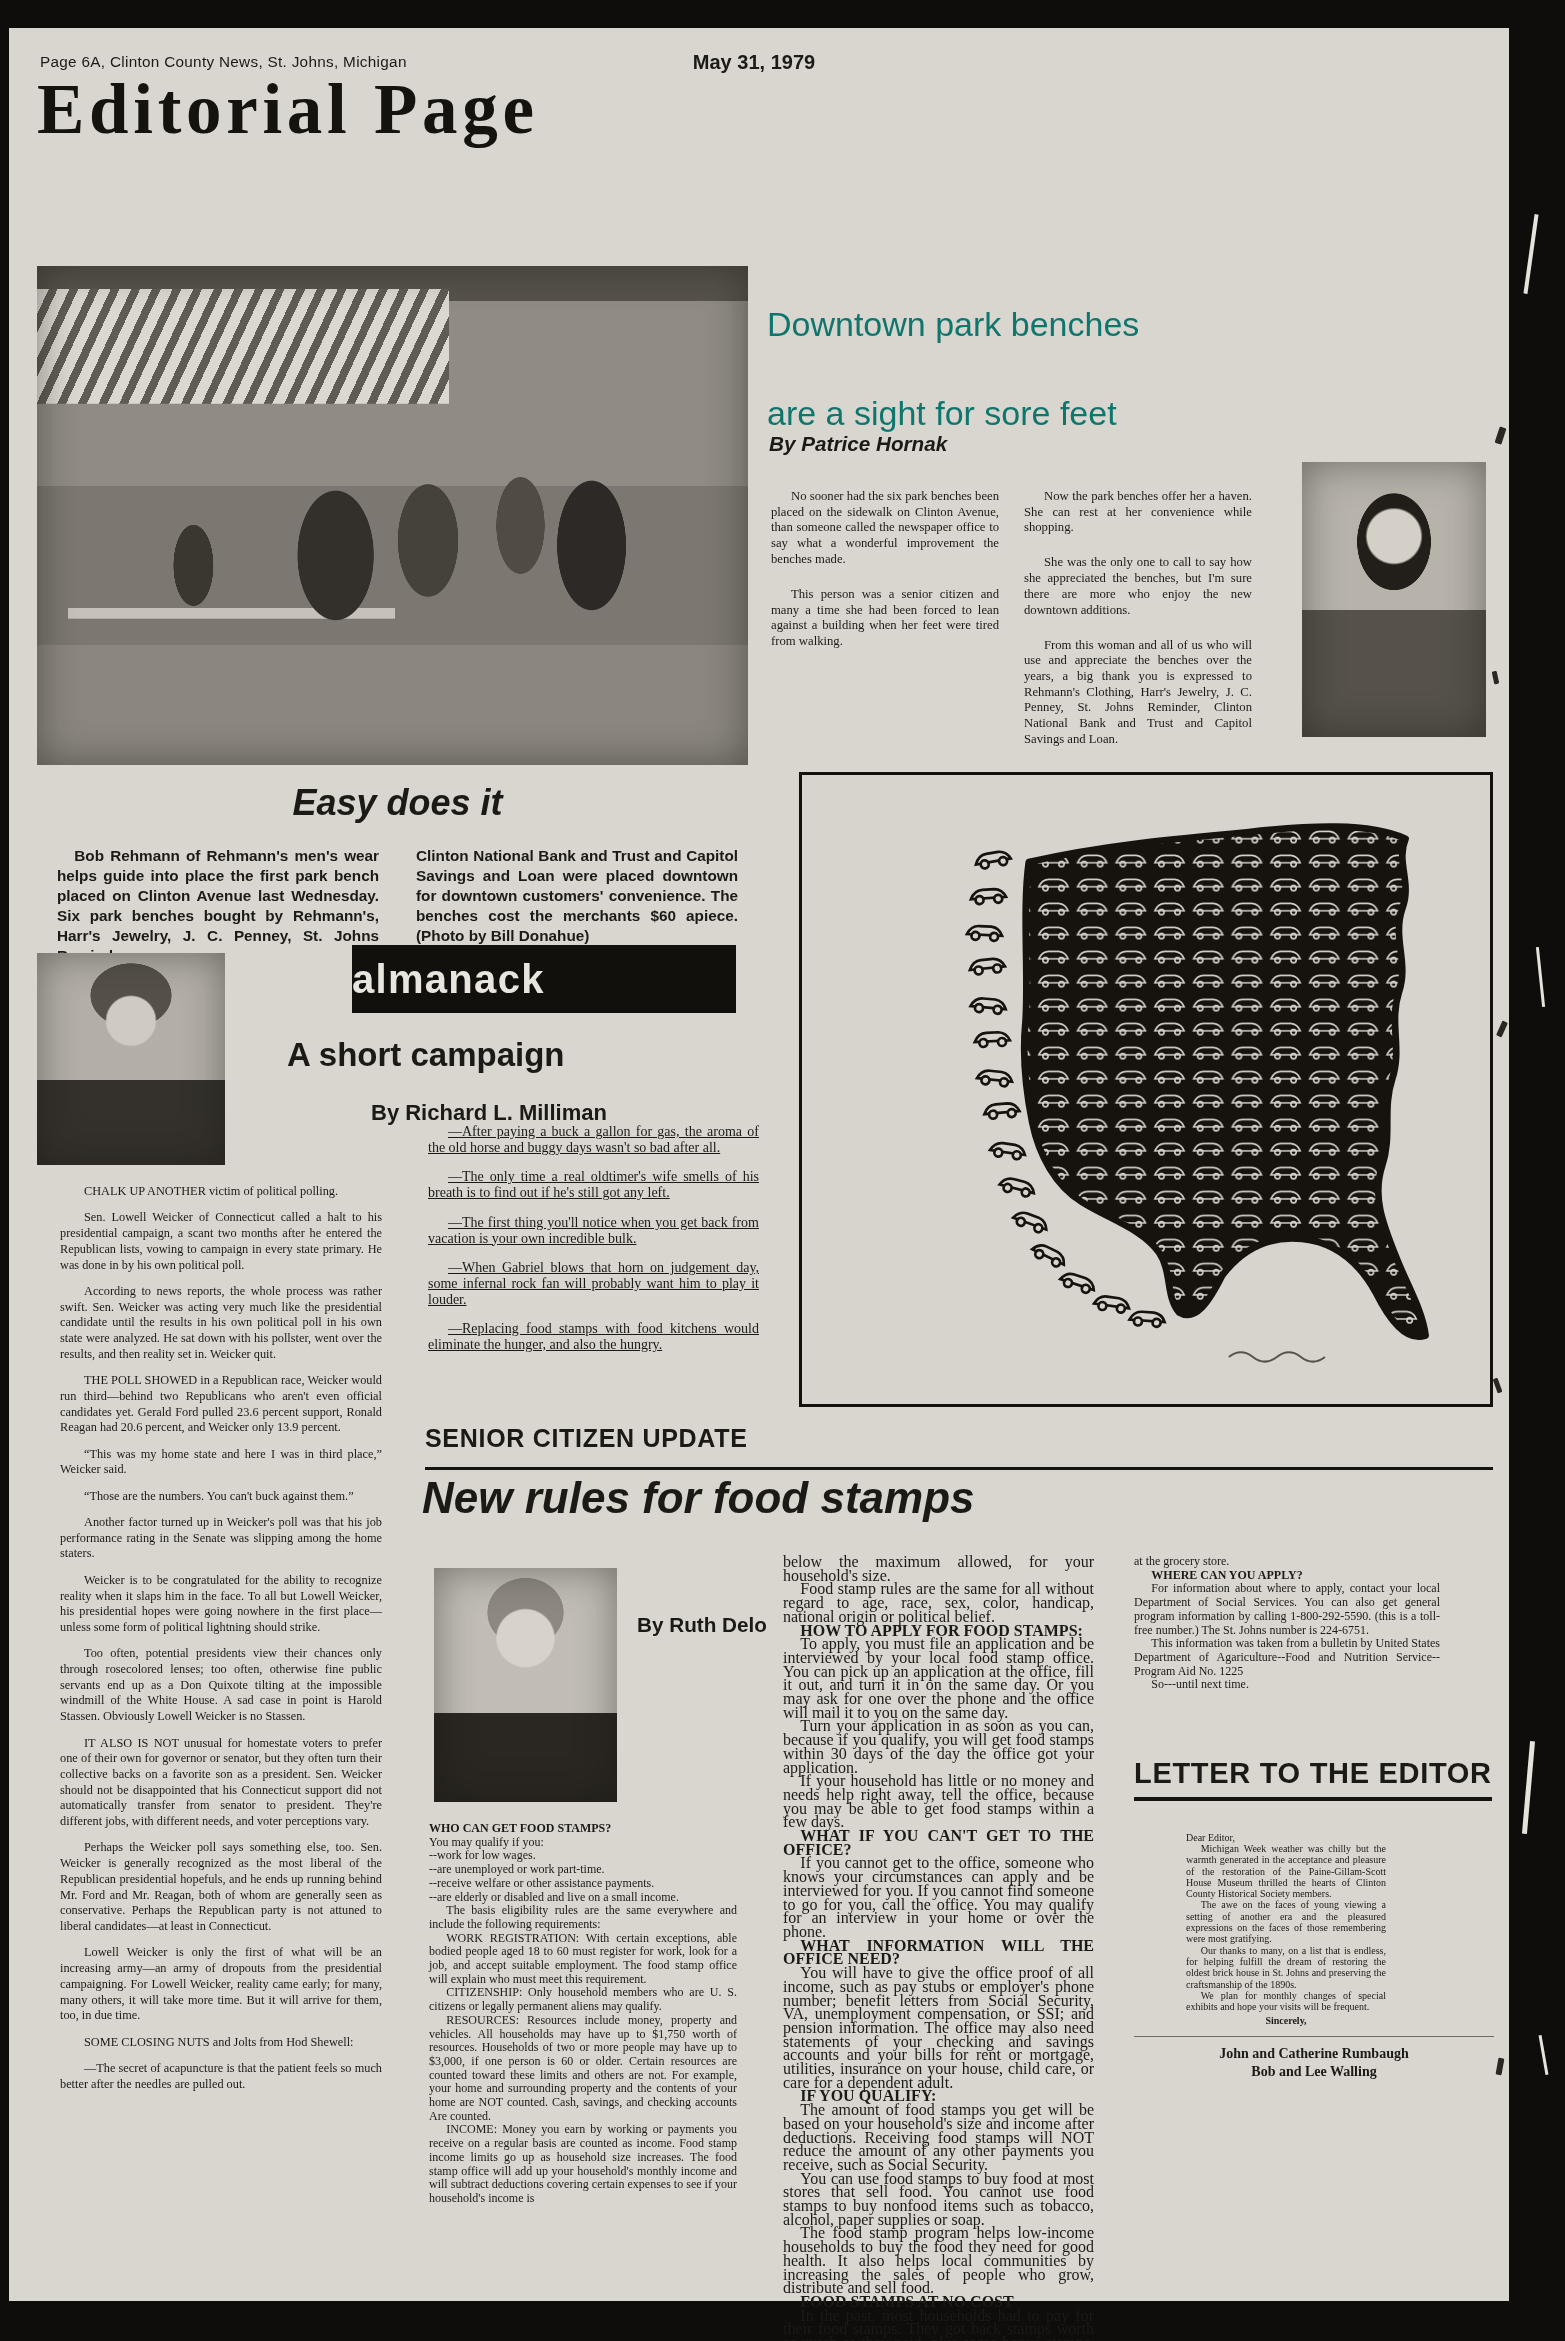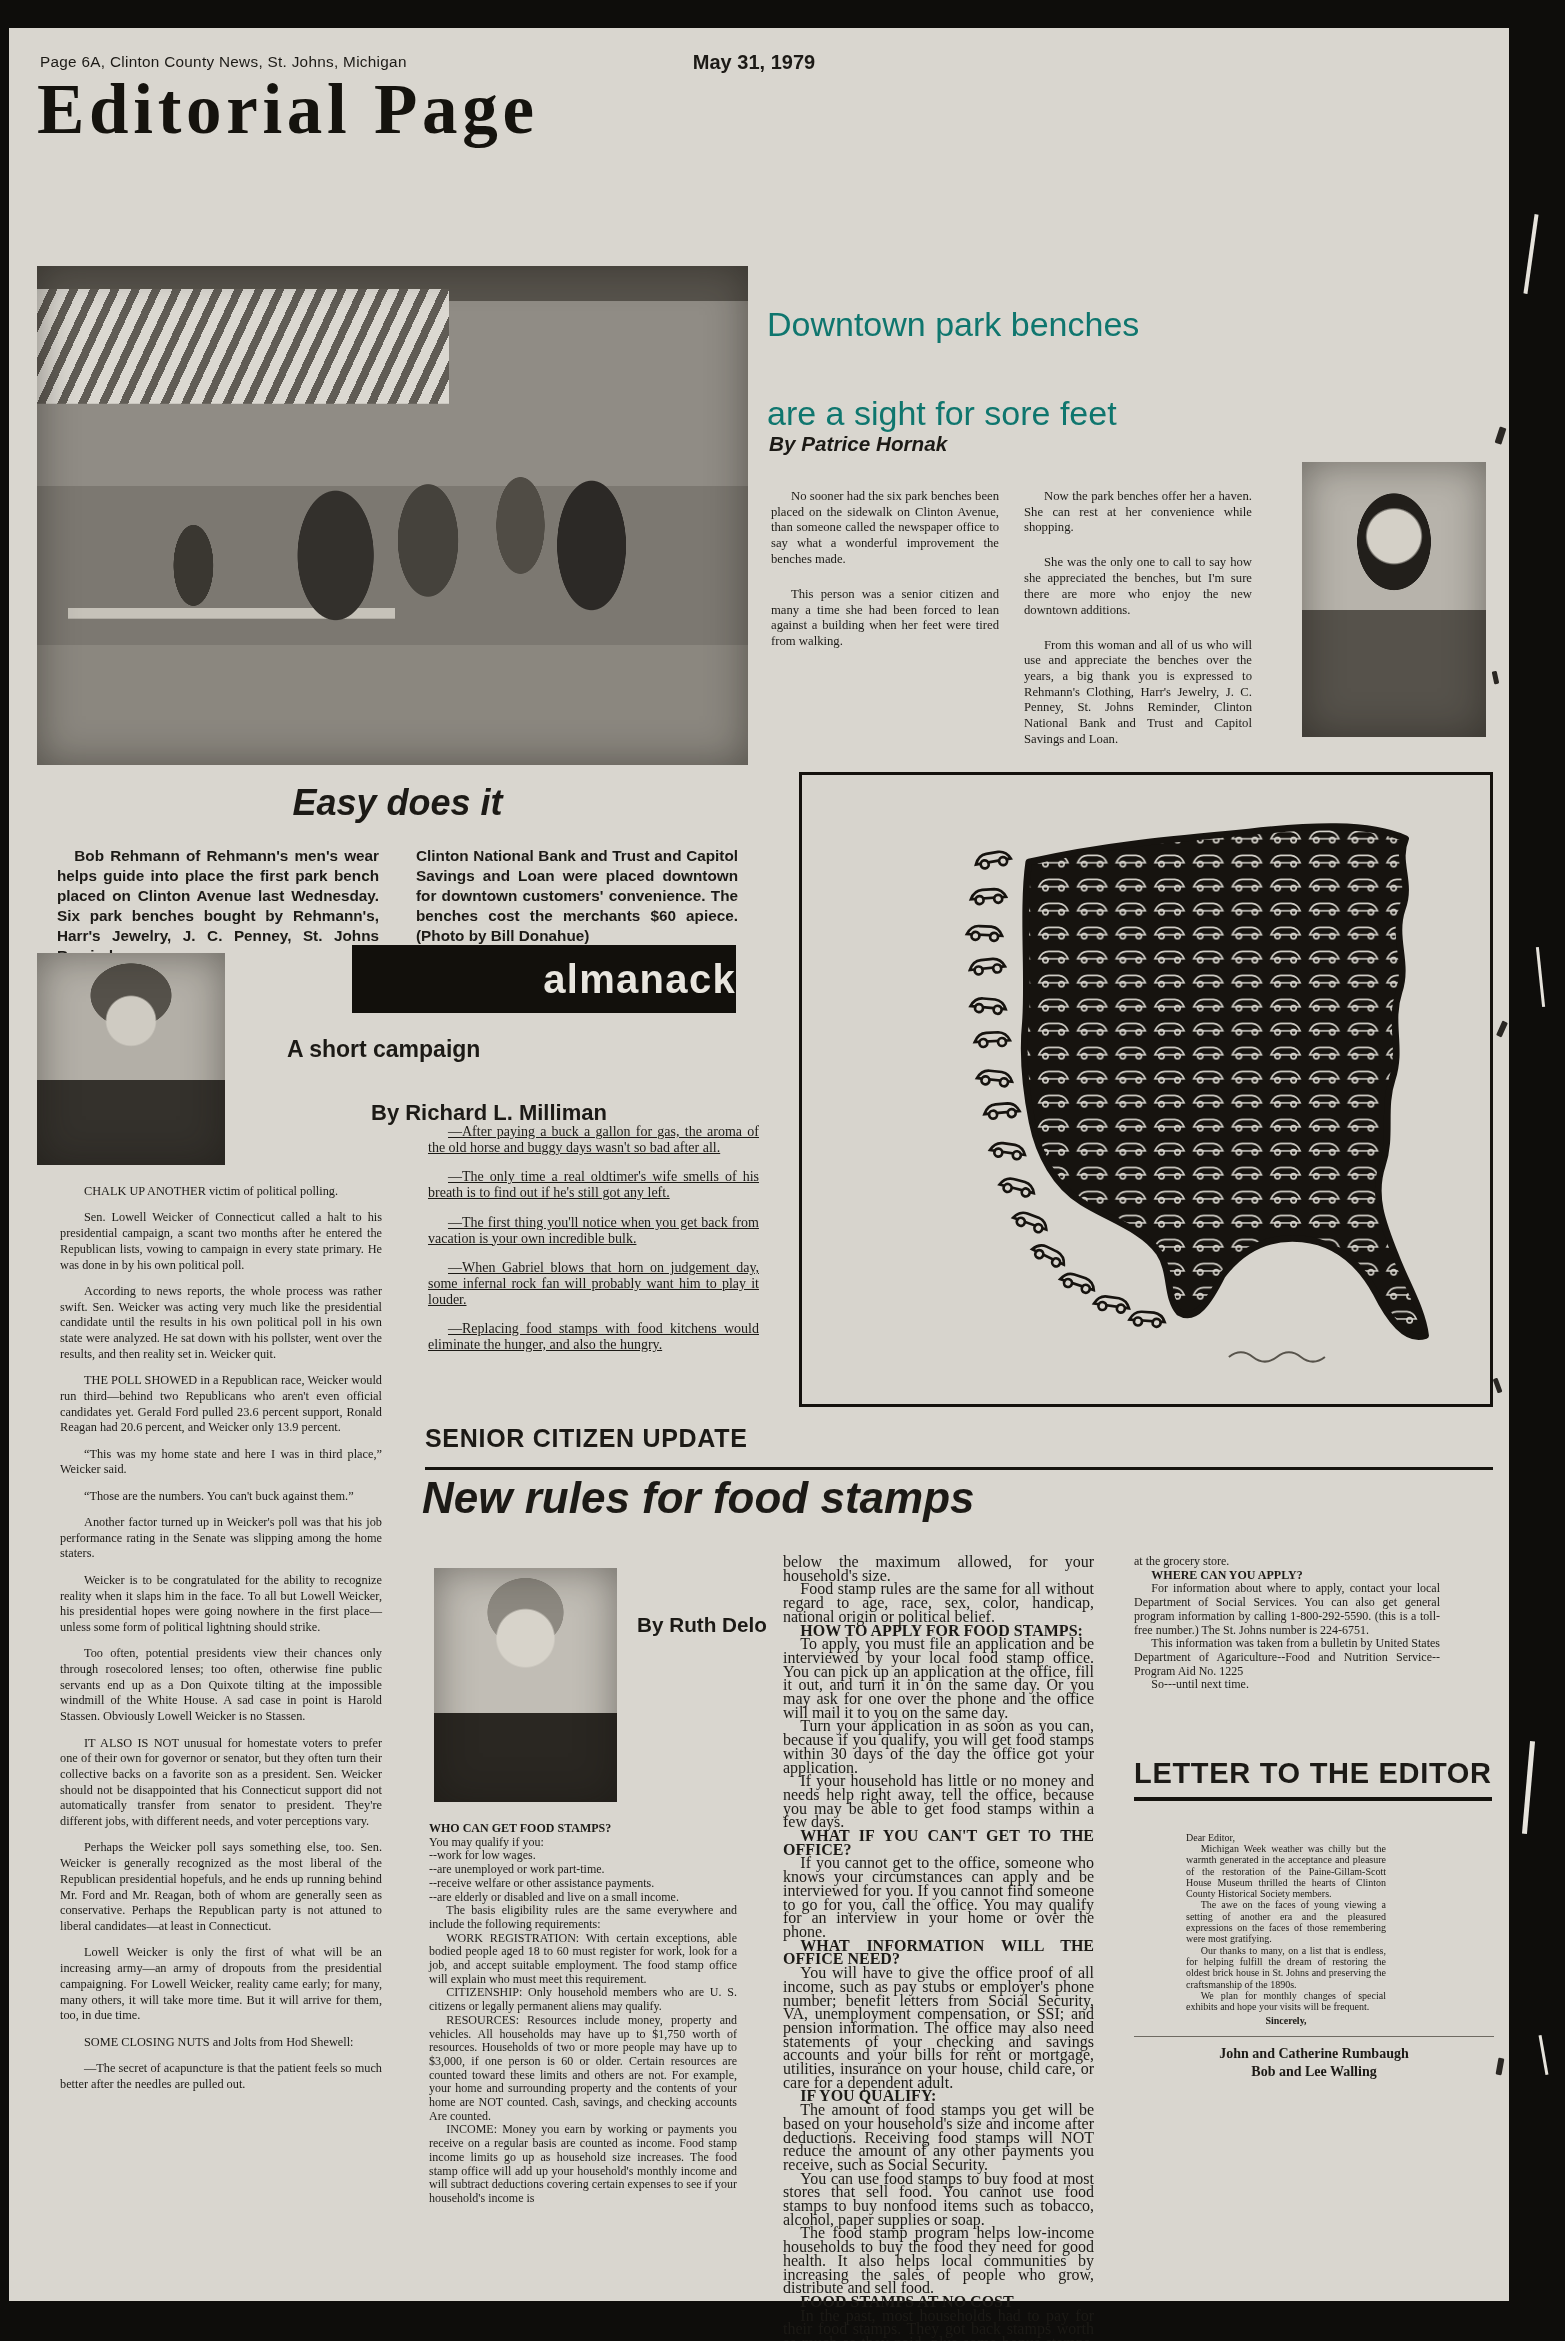--- a/index.html
+++ b/index.html
@@ -56,23 +56,23 @@
   #bench-col2{left:1024px;top:489px;width:228px;font-size:12.7px;line-height:15.7px;}
   #bench-col1 p, #bench-col2 p{text-indent:20px;margin-bottom:19.3px;}
   
   .easy-head{left:57px;top:782px;width:681px;text-align:center;font-size:36px;font-weight:bold;font-style:italic;}
   #easy-col1{left:57px;top:831px;width:322px;}
   #easy-col2{left:416px;top:831px;width:322px;}
   .caption{font-family:"Liberation Sans",sans-serif;font-weight:bold;font-size:15.3px;line-height:20px;text-align:justify;}
   #easy-col1 p{text-indent:17.3px;} #easy-col2 p{text-indent:0;}
   
   .almanack-bar{left:352px;top:945px;width:384px;height:68px;background:#12100c;
-    display:flex;align-items:center;justify-content:flex-end;}
+    display:flex;align-items:center;justify-content:flex-start;}
   .almanack-label{color:#e8e5de;font-size:40px;font-weight:bold;letter-spacing:1.3px;}
-  .almanack-head{left:287px;top:1036px;font-size:23px;font-weight:bold;text-align:right;}
+  .almanack-head{left:287px;top:1036px;font-size:33px;font-weight:bold;text-align:right;}
   .almanack-byline{left:371px;top:1100px;font-size:22px;font-weight:bold;}
   #alm-col1{left:60px;top:1184px;width:322px;font-size:12.3px;line-height:15.7px;}
   #alm-col1 p{text-indent:24px;margin-bottom:10.7px;}
   #alm-col2{left:428px;top:1124px;width:331px;font-size:14px;line-height:15.7px;text-decoration:underline;}
   #alm-col2 p{text-indent:20px;margin-bottom:14px;}
   
   #cartoon-box{left:799px;top:772px;width:694px;height:635px;border:3.3px solid #14110d;
     background:#d7d4cd;box-sizing:border-box;}
   
   .kicker{left:425px;top:1424px;font-size:25px;font-weight:bold;letter-spacing:0.7px;}

